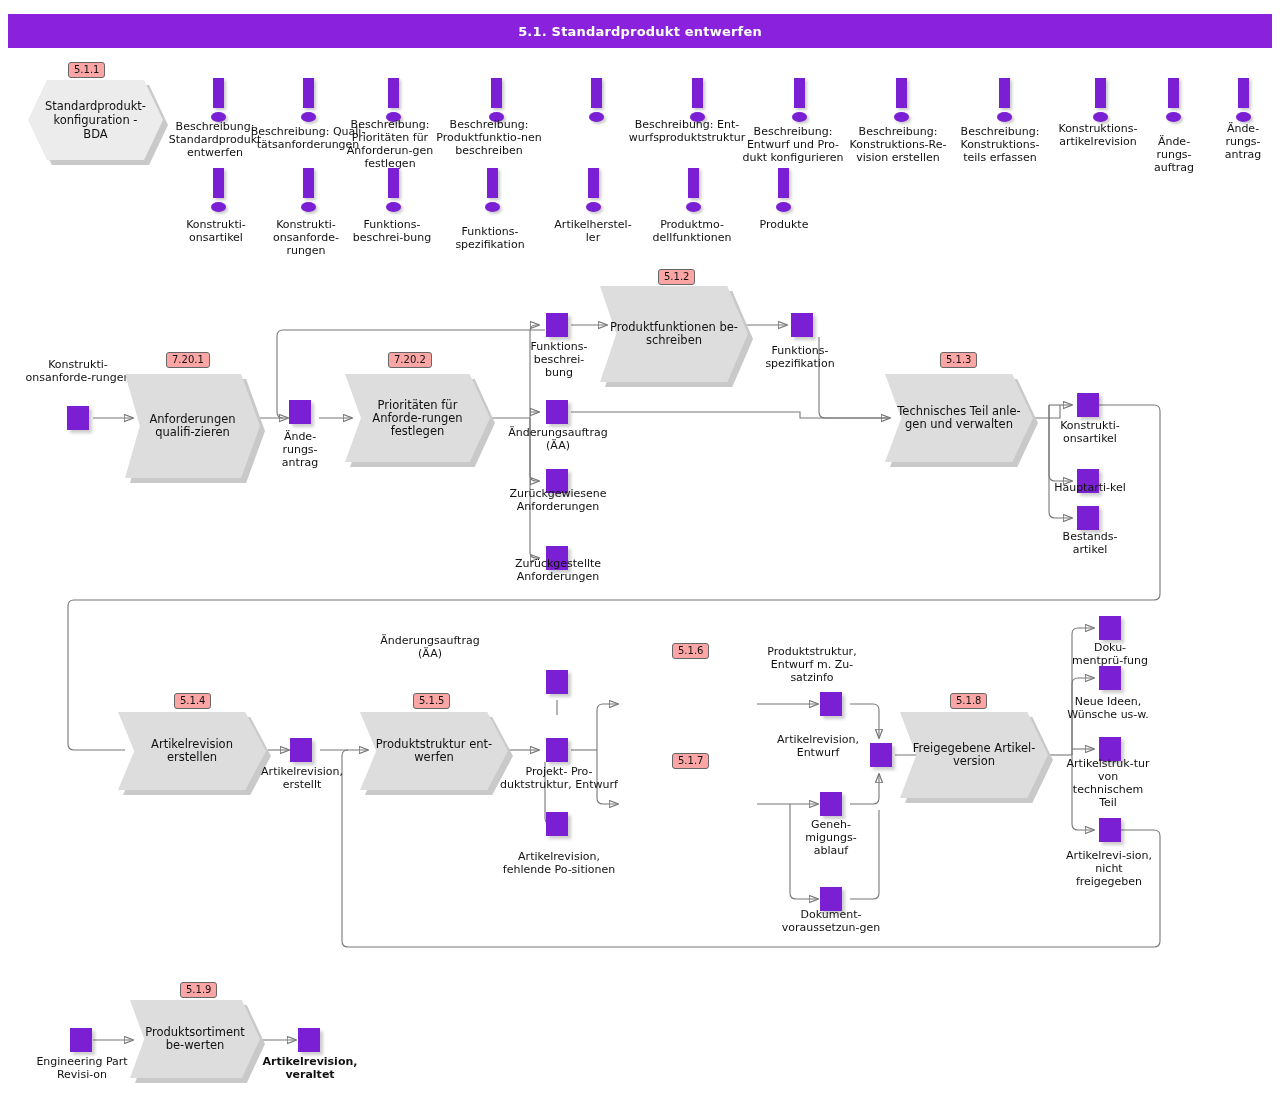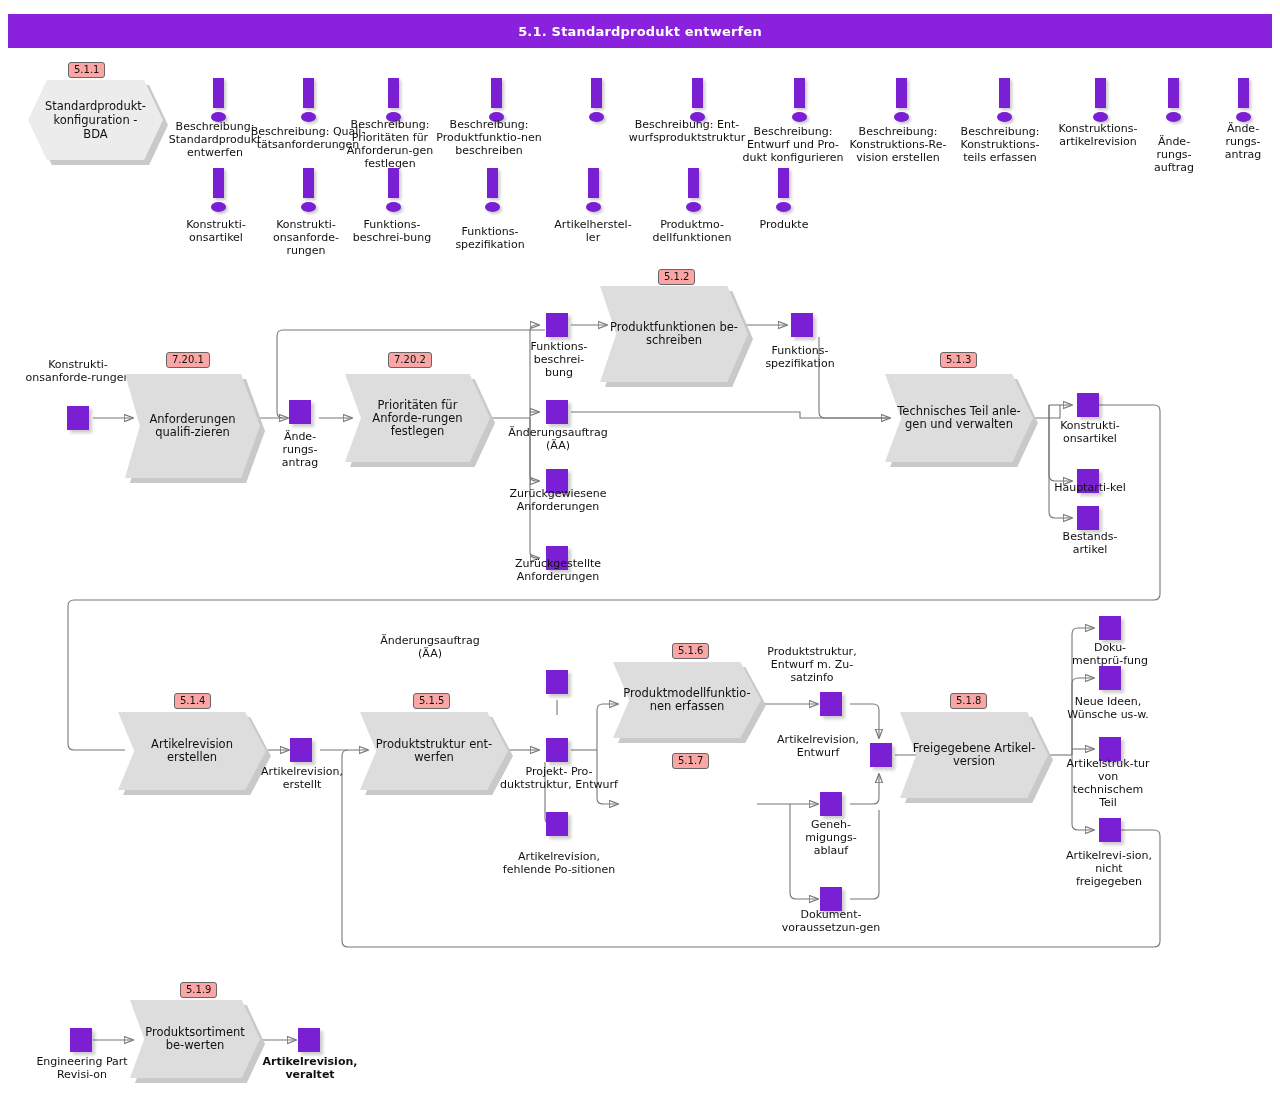--- a/index.html
+++ b/index.html
@@ -346,25 +346,20 @@
     <div class="chevlabel">Produktstruktur ent-werfen</div>
   </div>
 
   <div class="sq" style="left:546px;top:738px;"></div>
   <div class="cap" style="left:500px;top:765px;width:118px;">Projekt-       Pro-duktstruktur, Entwurf</div>
 
   <div class="sq" style="left:546px;top:812px;"></div>
   <div class="cap" style="left:502px;top:850px;width:114px;">Artikelrevision, fehlende   Po-sitionen</div>
 
   <div class="tag" style="left:672px;top:643px;">5.1.6</div>
-  <div class="chevwrap" style="left:613px;top:662px;width:148px;height:76px;">
-    <div class="chevshadow"></div>
-    <div class="chev" style="left:0;top:0;width:100%;height:100%;"></div>
-    <div class="chevlabel">Produktmodellfunktio-nen erfassen</div>
-  </div>
 
   <div class="tag" style="left:672px;top:753px;">5.1.7</div>
 
   <div class="sq" style="left:820px;top:692px;"></div>
   <div class="cap" style="left:752px;top:645px;width:120px;">Produktstruktur, Entwurf m. Zu-satzinfo</div>
 
   <div class="sq" style="left:870px;top:743px;"></div>
   <div class="cap" style="left:768px;top:733px;width:100px;">Artikelrevision, Entwurf</div>
 
   <div class="sq" style="left:820px;top:792px;"></div>

